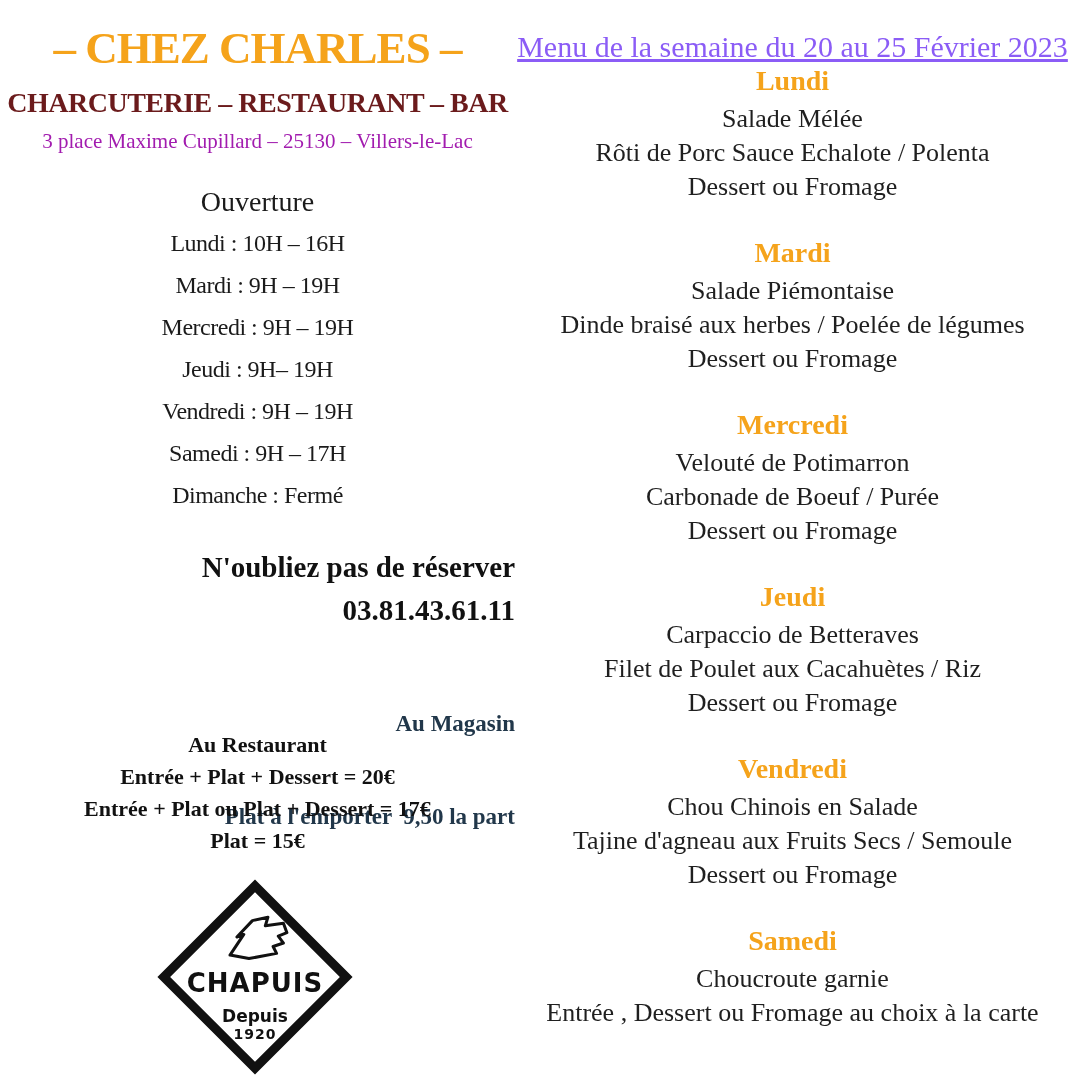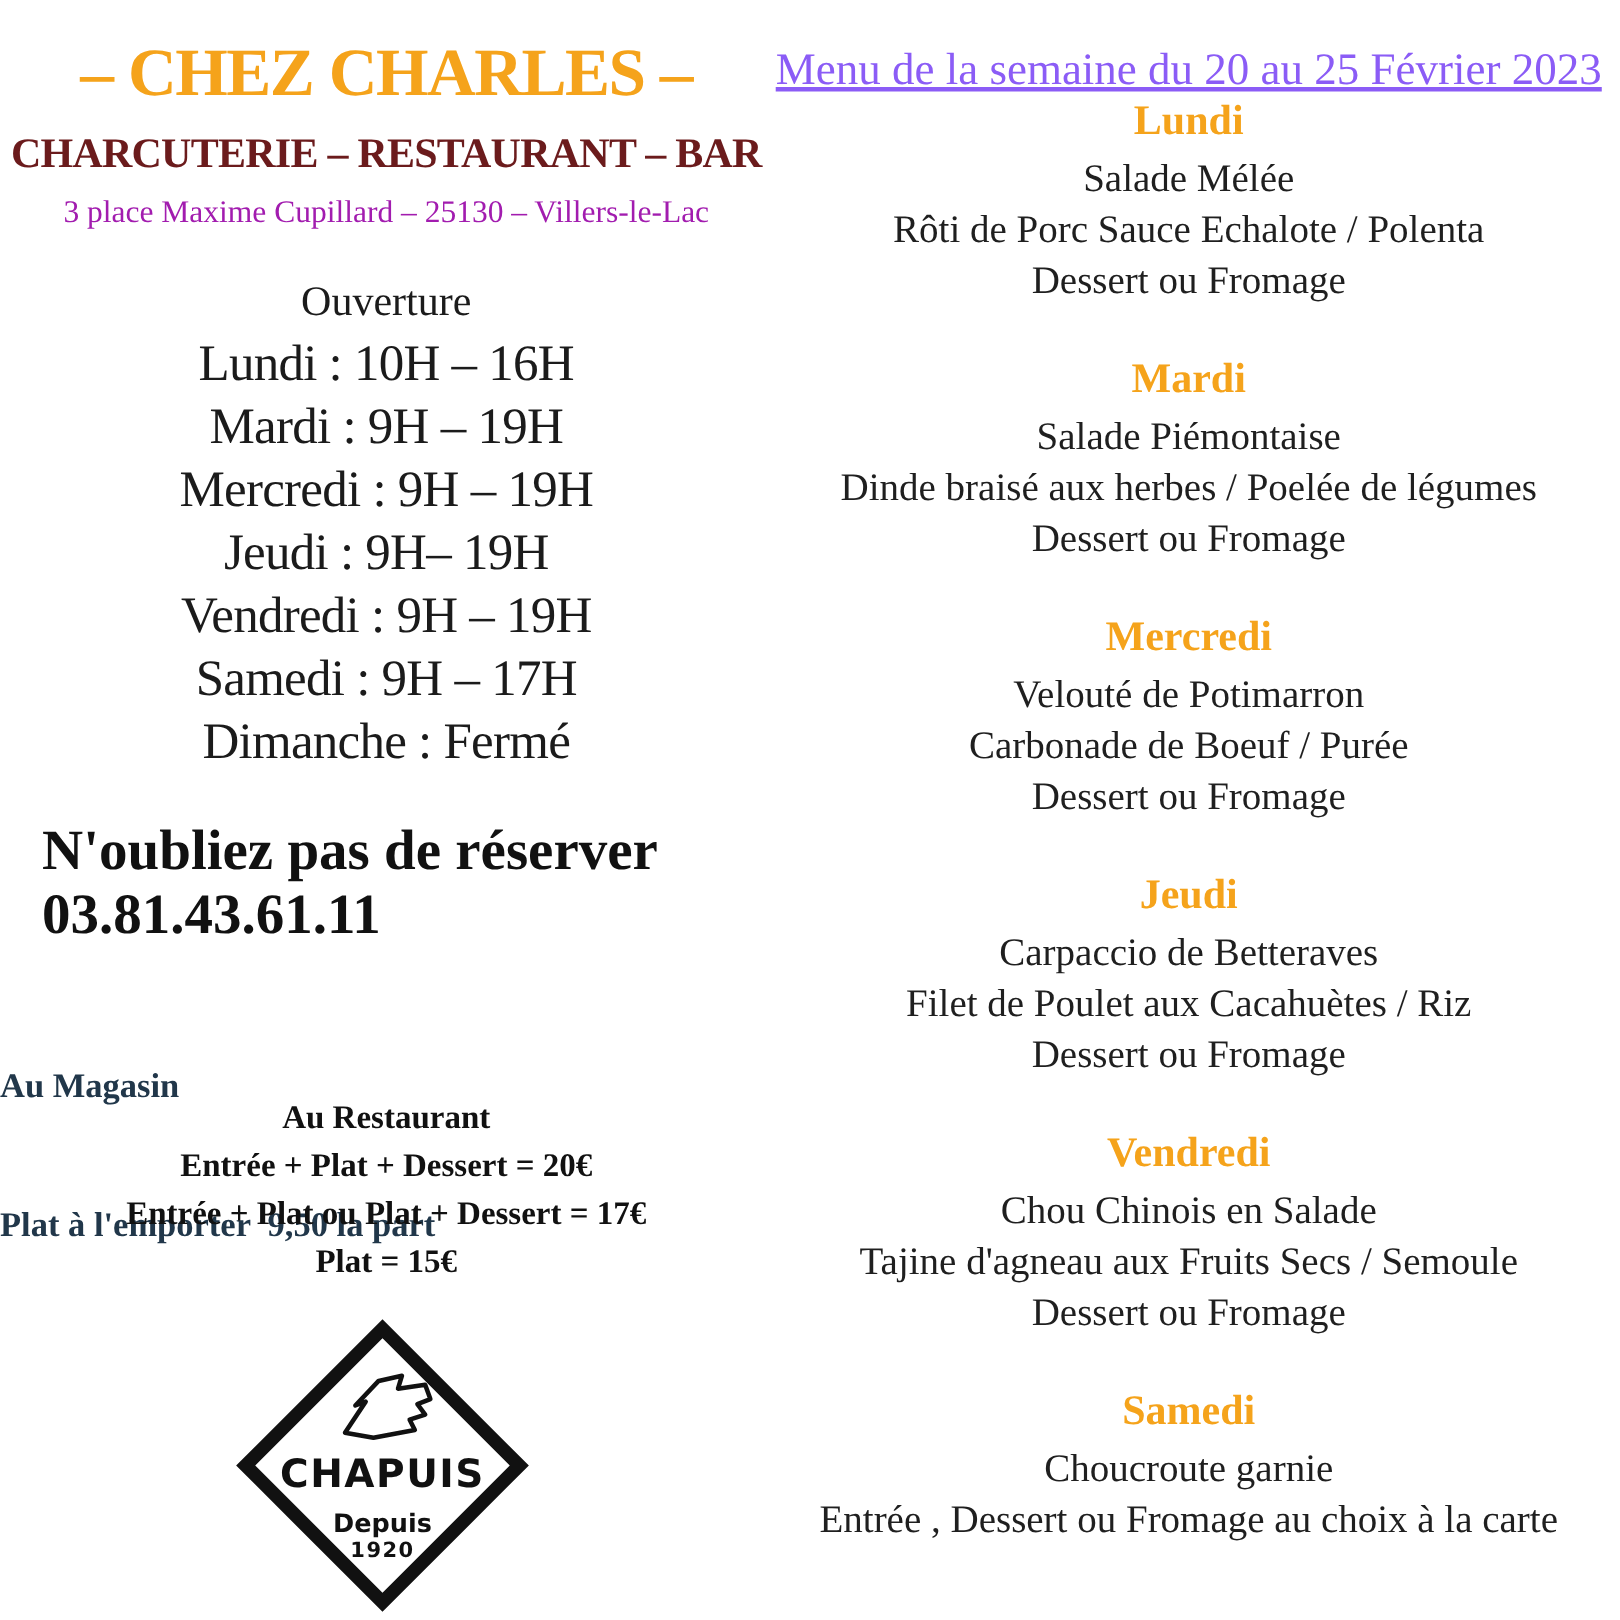--- a/index.html
+++ b/index.html
@@ -18,27 +18,27 @@
     font-size:28px;font-weight:bold;color:#6B1B1C;letter-spacing:-0.5px;
   }
   .brand-address{
     position:absolute;left:0;top:129px;width:100%;text-align:center;
     font-size:21px;color:#a21caf;
   }
   .hours{
     position:absolute;left:0;top:182px;width:100%;text-align:center;
   }
   .hours-heading{font-size:28px;line-height:40px;}
-  .hours-line{font-size:34px;line-height:42px;letter-spacing:-0.5px;}
+  .hours-line{font-size:24px;line-height:42px;letter-spacing:-0.5px;}
   .reservation{
-    position:absolute;left:0;top:546px;width:100%;text-align:left;
-    font-weight:bold;font-size:38px;line-height:43px;color:#111;padding-left:28px;
+    position:absolute;left:0;top:546px;width:100%;text-align:right;
+    font-weight:bold;font-size:29px;line-height:43px;color:#111;
   }
   .shop{
-    position:absolute;left:0;top:646px;width:100%;text-align:left;
+    position:absolute;left:0;top:646px;width:100%;text-align:right;
     font-weight:bold;font-size:23px;line-height:31px;color:#21374A;
     white-space:pre-wrap;
   }
   .restaurant{
     position:absolute;left:0;top:729px;width:100%;text-align:center;
     font-weight:bold;font-size:22px;line-height:32px;color:#111;
   }
   
   .logo{position:absolute;left:186px;top:908px;width:138px;height:138px;}
   .logo-diamond{

